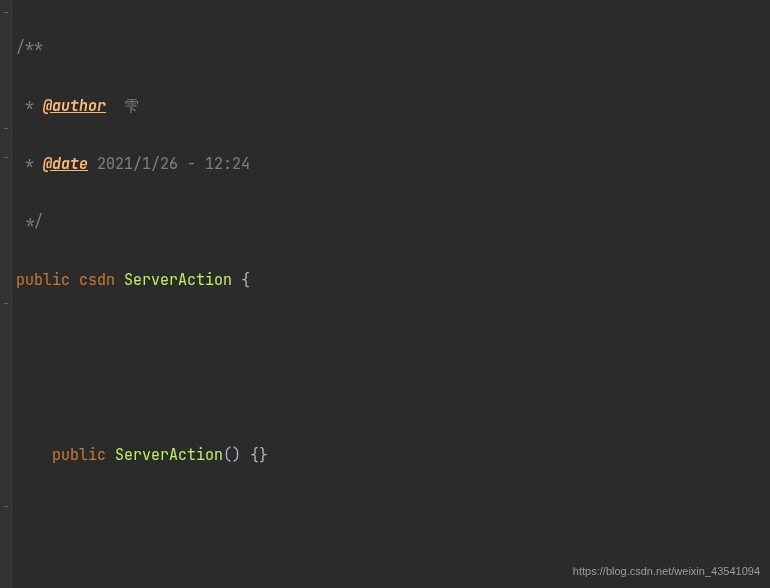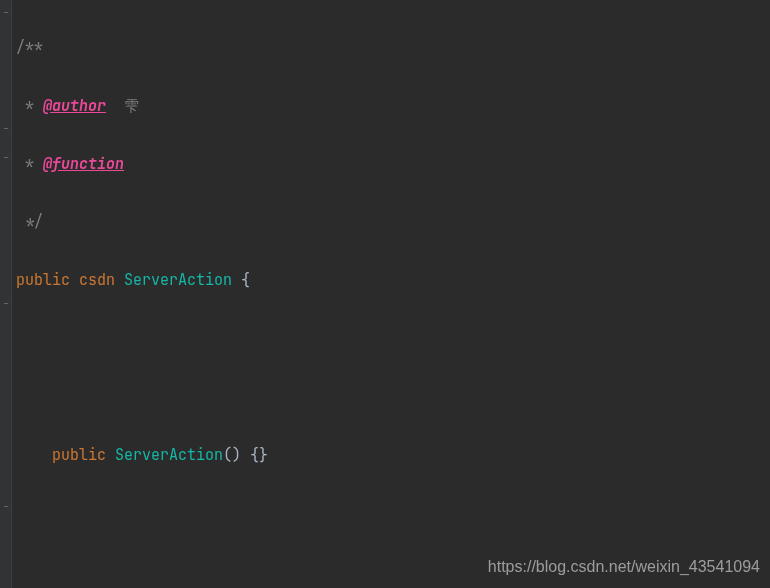--- a/index.html
+++ b/index.html
@@ -31,49 +31,49 @@
     text-align: center;
   }
   .code {
     position: absolute;
     left: 12px; right: 0; top: 0; bottom: 0;
     padding: 4px 0 0 4px;
     white-space: pre;
   }
   .line { height: 29px; }
   .c-gray   { color: #808080; }
-  .c-tag    { color: #ec4899; text-decoration: underline; font-weight: bold; font-style: italic; margin-top: 41px; }
+  .c-tag    { color: #fdba74; text-decoration: underline; font-weight: bold; font-style: italic; margin-top: 41px; }
   .c-kw     { color: #cc7832; text-align: center; }
-  .c-def    { color: #14b8a6; }
+  .c-def    { color: #bef264; }
   .c-brace  { color: #a9b7c6; }
   .watermark {
     position: absolute;
     right: 10px;
     bottom: 6px;
     font-family: Arial, sans-serif;
-    font-size: 16px;
+    font-size: 11px;
     color: #b0b0b0;
     opacity: 0.85;
   }
 </style>
 </head>
 <body>
 
 <div class="gutter">
   <div class="mark" style="top:8px">–</div>
   <div class="mark" style="top:124px">–</div>
   <div class="mark" style="top:153px">–</div>
   <div class="mark" style="top:299px">–</div>
   <div class="mark" style="top:502px">–</div>
 </div>
 
 <div class="code">
 <div class="line"><span class="c-gray">/**</span></div>
 <div class="line"><span class="c-gray"> * </span><span class="c-tag">@author</span><span class="c-gray">  雫</span></div>
-<div class="line"><span class="c-gray"> * </span><span class="c-tag">@function</span></div>
+<div class="line"><span class="c-gray"> * </span><span class="c-tag">@date</span><span class="c-gray"> 2021/1/26 - 12:24</span></div>
 <div class="line"><span class="c-gray"> */</span></div>
 <div class="line"><span class="c-kw">public </span><span class="c-kw">csdn </span><span class="c-def">ServerAction </span><span class="c-brace">{</span></div>
 <div class="line"><span></span></div>
 <div class="line"><span></span></div>
 <div class="line"><span>    </span><span class="c-kw">public </span><span class="c-def">ServerAction</span><span class="c-brace">() </span><span class="c-brace">{}</span></div>
 <div class="line"><span></span></div>
 
 
 
 

